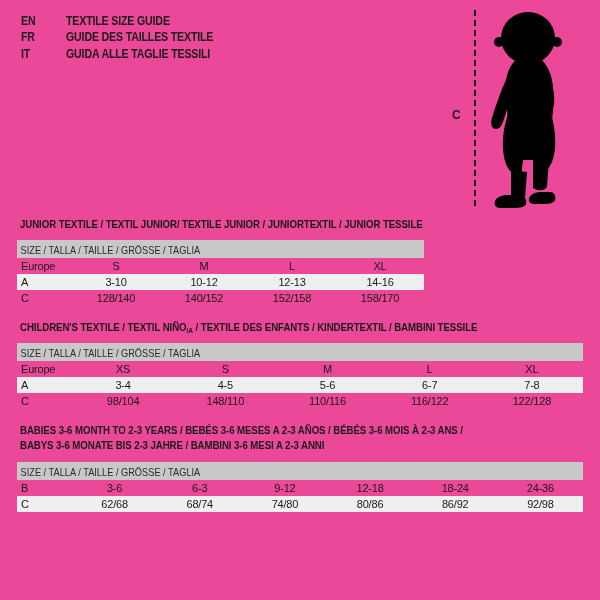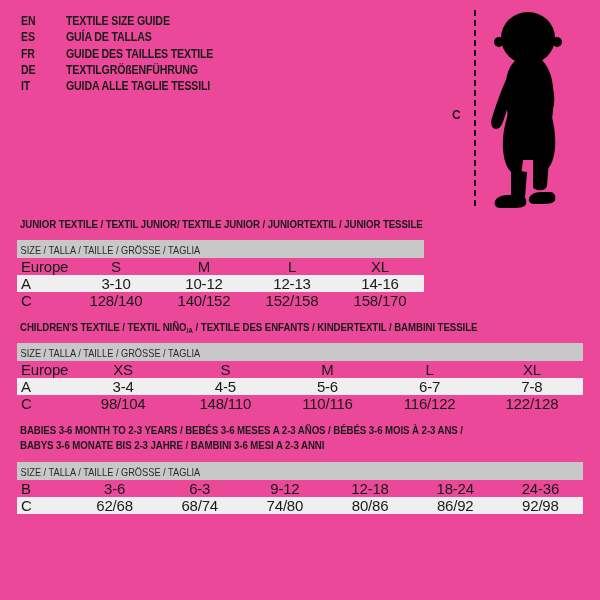--- a/index.html
+++ b/index.html
@@ -23,21 +23,21 @@
   .sec-title{position:absolute;left:20px;font-weight:bold;font-size:11px;white-space:nowrap;
         transform:scaleX(0.88);transform-origin:0 50%;letter-spacing:-0.1px;line-height:14px;}
   .sub{font-size:7.5px;vertical-align:-2px;}
 
   
   table.size{position:absolute;border-collapse:collapse;table-layout:fixed;}
   table.size td,table.size th{padding:0;font-weight:normal;margin-left:36px;}
   .bar th{background:#c8c8c8;height:17px;text-align:left;}
   .bar span{display:inline-block;font-size:10.5px;padding-left:4px;white-space:nowrap;
         transform:scaleX(0.88);transform-origin:0 50%;color:#2a2a2a;}
-  tr.r{height:16px;font-size:15px;letter-spacing:-0.2px;}
+  tr.r{height:16px;font-size:11px;letter-spacing:-0.2px;}
   tr.r td{text-align:center;}
   tr.r td.lbl{text-align:left;padding-left:4px;}
   tr.stripe{background:#efefef;}
   #t1{left:17px;top:240px;width:407px;}
   #t2{left:17px;top:343px;width:566px;}
   #t3{left:17px;top:462px;width:566px;}
   #t1-title{top:217px;}
   #t2-title{top:320px;}
   #t3-title{top:423px;line-height:15px;}
 
@@ -50,30 +50,22 @@
 <body>
 
 <div id="page">
 
   <div class="lang-list">
     <div class="lang-row">
       <span class="lang-code">EN</span>
       <span class="lang-title">TEXTILE SIZE GUIDE</span>
     </div>
     <div class="lang-row">
-      <span class="lang-code">ES</span>
-      <span class="lang-title">GUÍA DE TALLAS</span>
-    </div>
-    <div class="lang-row">
       <span class="lang-code">FR</span>
       <span class="lang-title">GUIDE DES TAILLES TEXTILE</span>
-    </div>
-    <div class="lang-row">
-      <span class="lang-code">DE</span>
-      <span class="lang-title">TEXTILGRÖßENFÜHRUNG</span>
     </div>
     <div class="lang-row">
       <span class="lang-code">IT</span>
       <span class="lang-title">GUIDA ALLE TAGLIE TESSILI</span>
     </div>
   </div>
 
   <div class="fig-dash"></div>
   <div class="fig-c">C</div>
   <svg class="fig-svg" width="88" height="200" viewBox="0 0 88 200">

